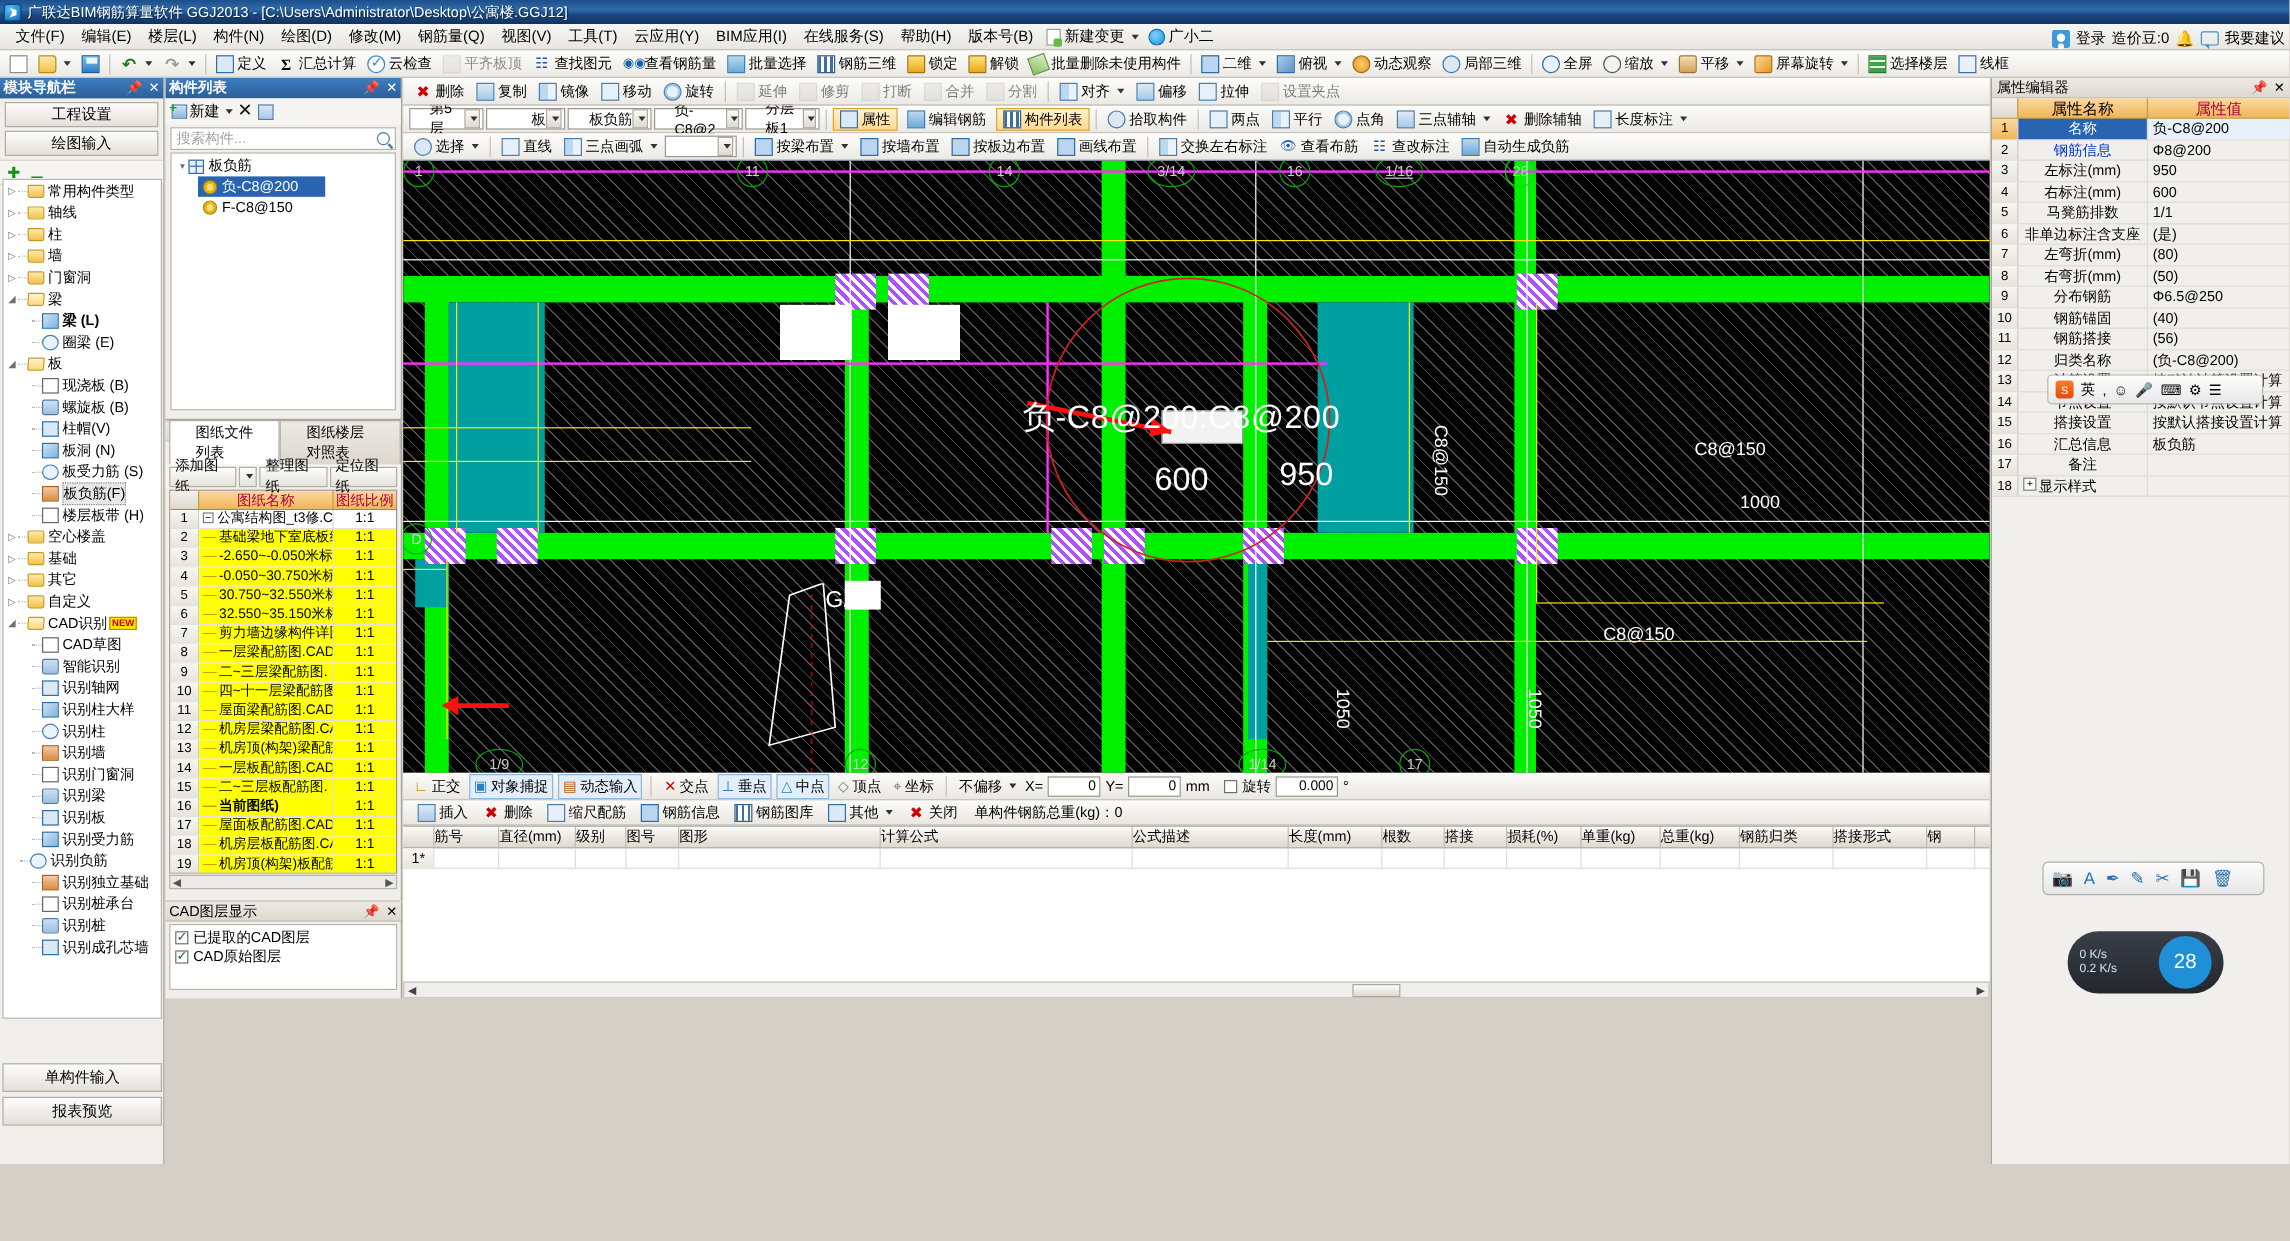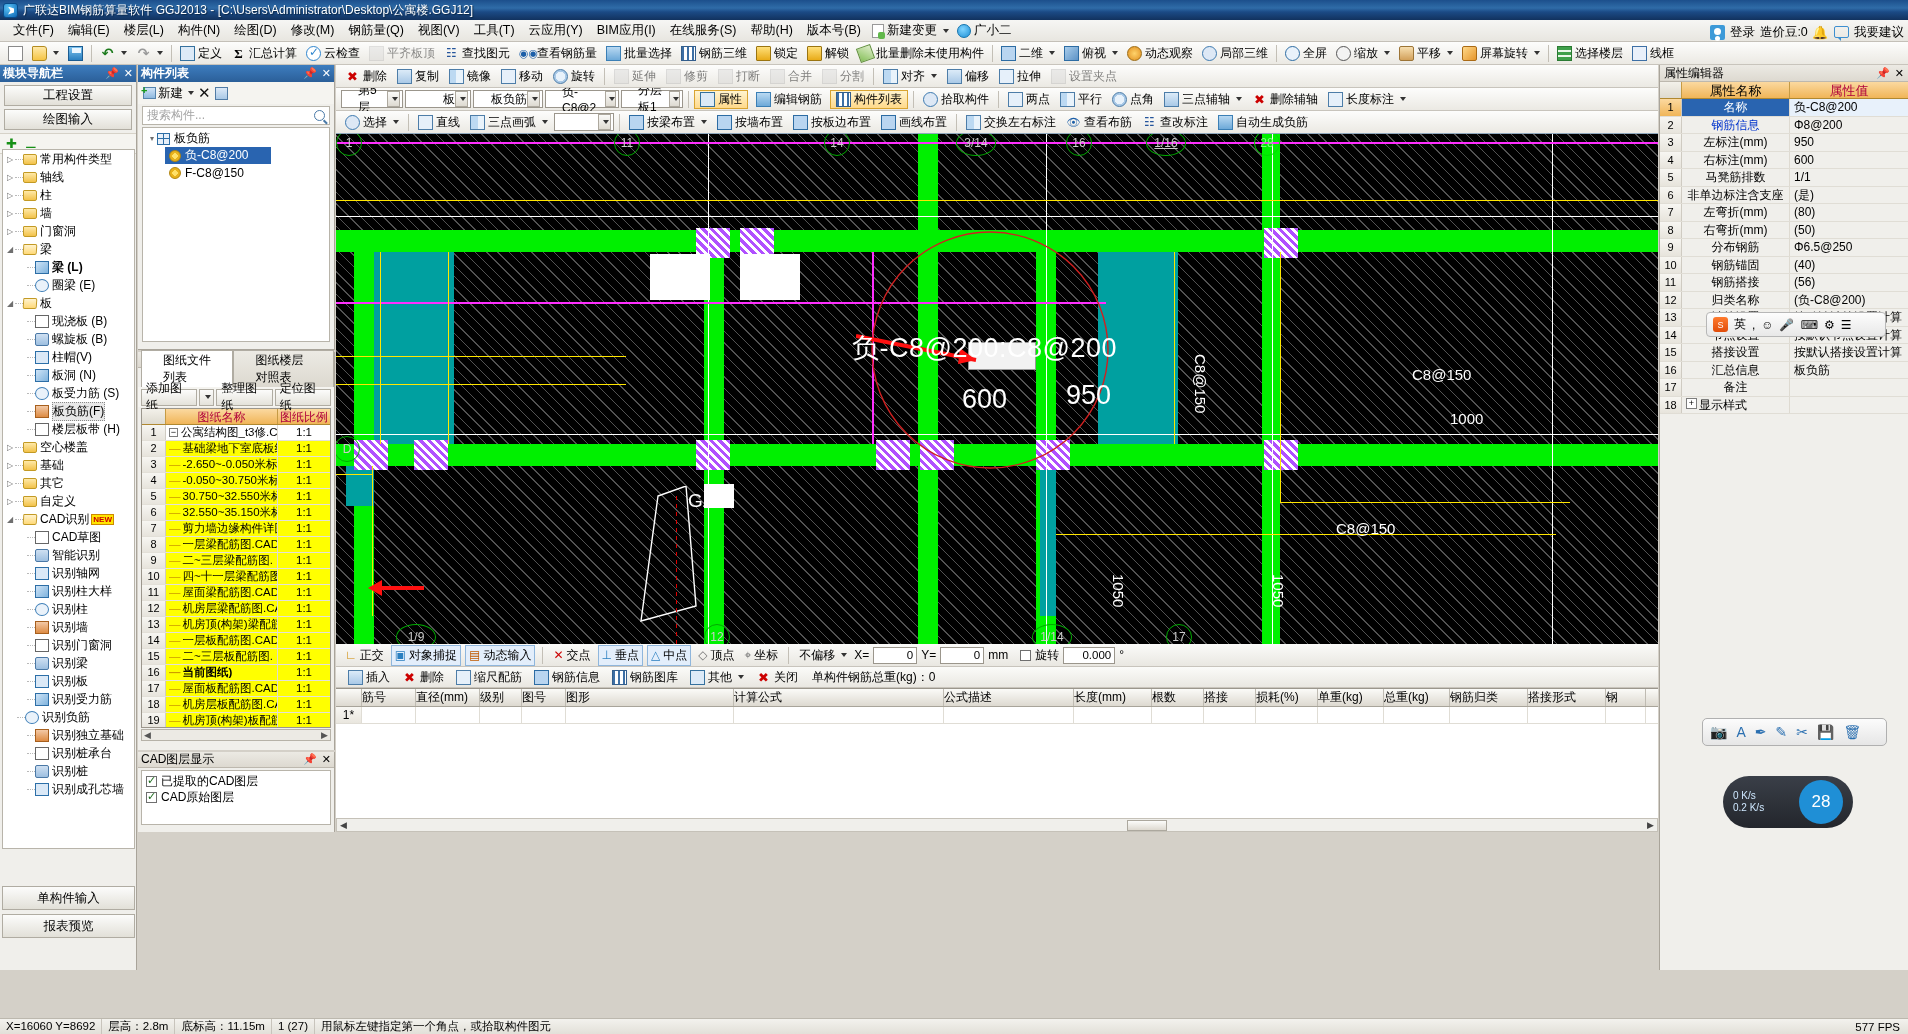--- a/index.html
+++ b/index.html
@@ -1403,22 +1403,14 @@
   </div>
 
   <div class="fps">
     <div>
       <div class="sp">0 K/s</div>
       <div class="sp">0.2 K/s</div>
     </div>
     <div class="pct">28</div>
   </div>
 
-  <div class="statusbar">
-    <span class="sb-cell">X=16060  Y=8692</span>
-    <span class="sb-cell">层高：2.8m</span>
-    <span class="sb-cell">底标高：11.15m</span>
-    <span class="sb-cell">1 (27)</span>
-    <span class="sb-cell" style="border:none;">用鼠标左键指定第一个角点，或拾取构件图元</span>
-    <span class="fpsright">577 FPS</span>
-  </div>
 
 </div>
 
 </body></html>

